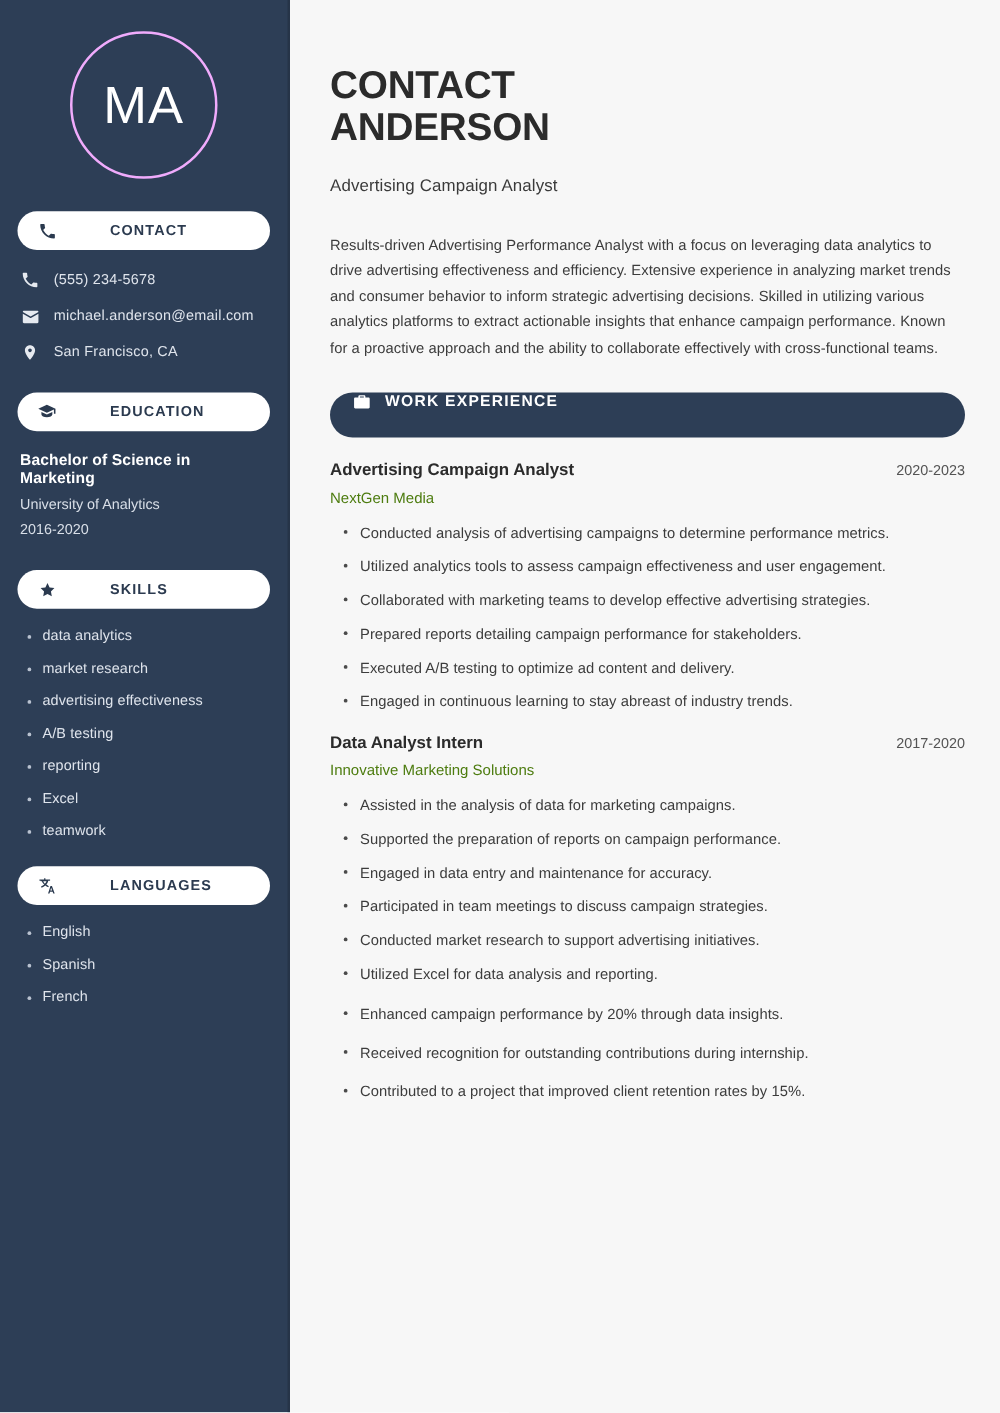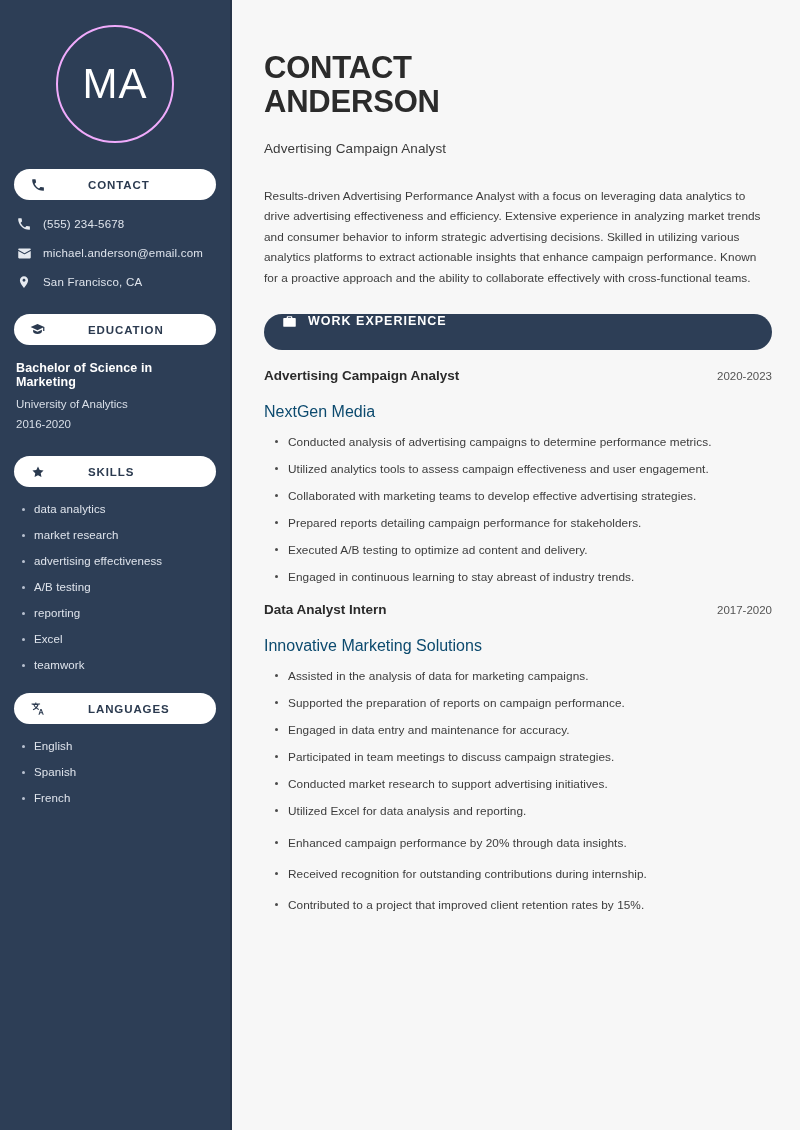--- a/index.html
+++ b/index.html
@@ -213,23 +213,23 @@
     font-size: 13.5px;
     font-weight: bold;
     color: #2b2b2b;
   }
   .job-dates {
     font-size: 11.5px;
     color: #545454;
     white-space: nowrap;
   }
   .job-company {
-    font-size: 16px;
-    color: #0c4a6e;
-    margin-top: 20px;
+    font-size: 12px;
+    color: #4d7c0f;
+    margin-top: 8px;
   }
 
   .main-bullets { list-style: none; margin: 14px 0 0 0; padding: 0 0 0 8px; }
   .main-bullets li {
     position: relative;
     padding-left: 16px;
     font-size: 11.8px;
     color: #3c3c3c;
     margin-bottom: 13px;
     letter-spacing: 0.05px;

